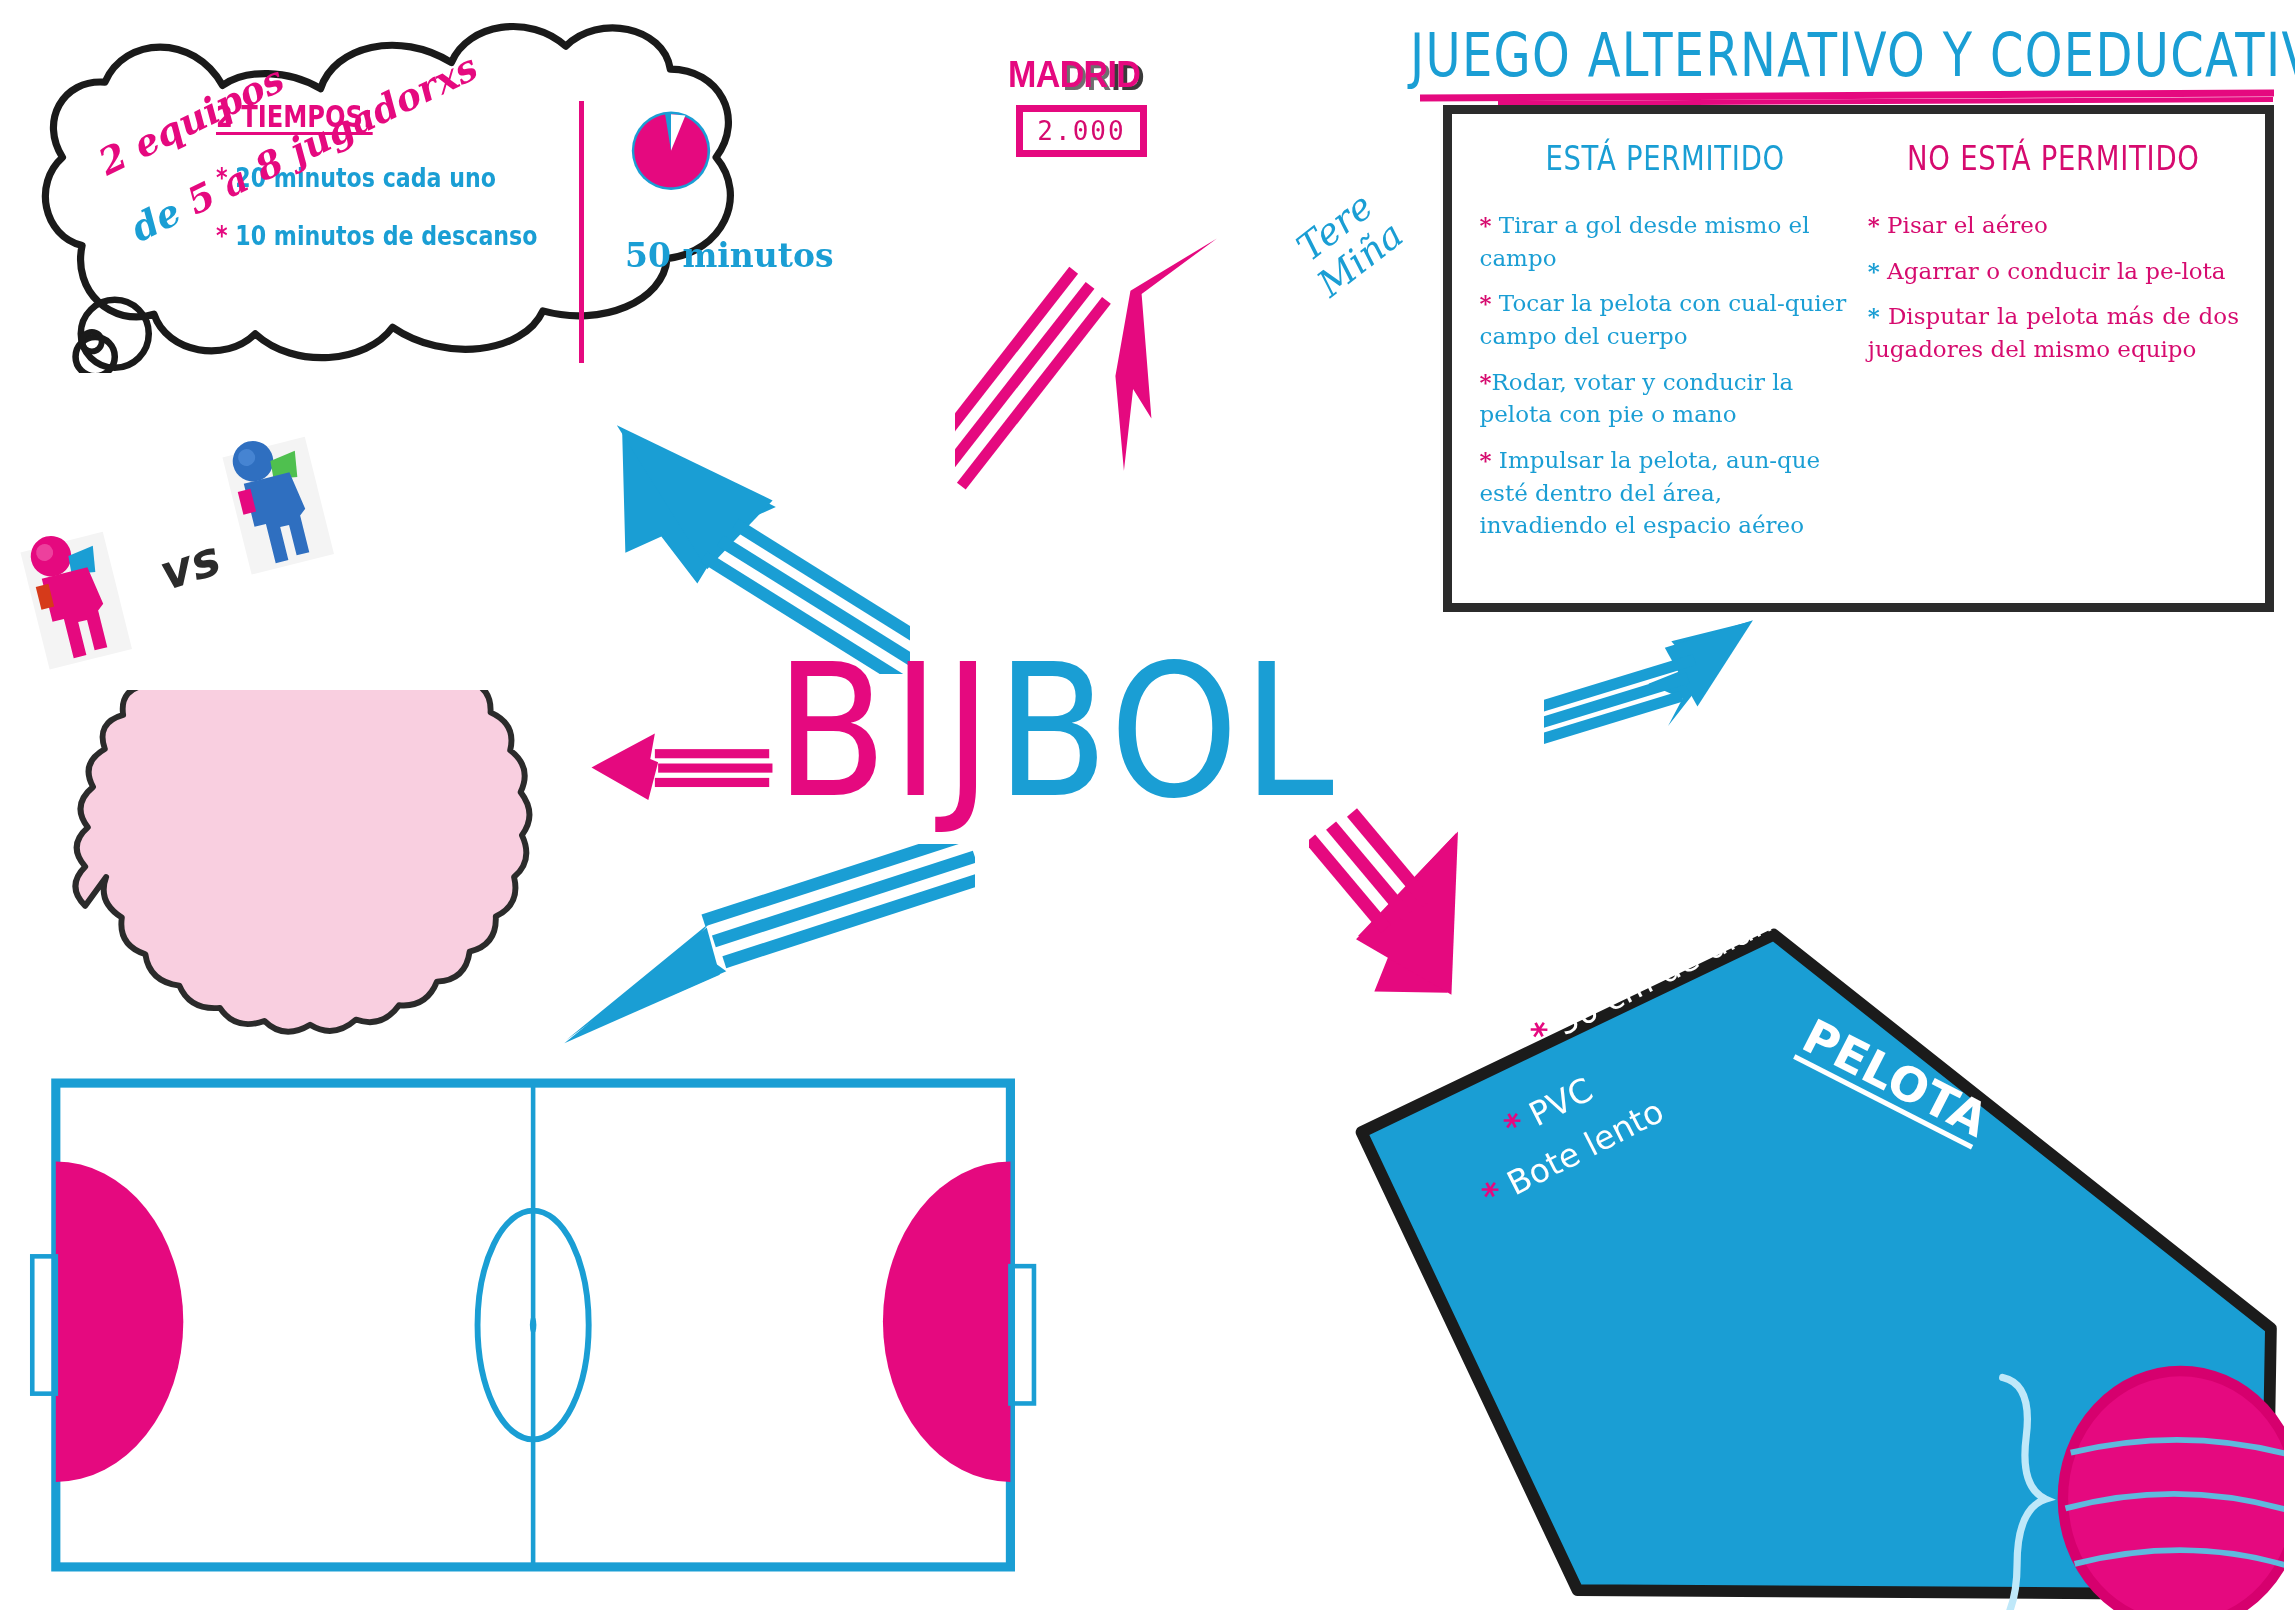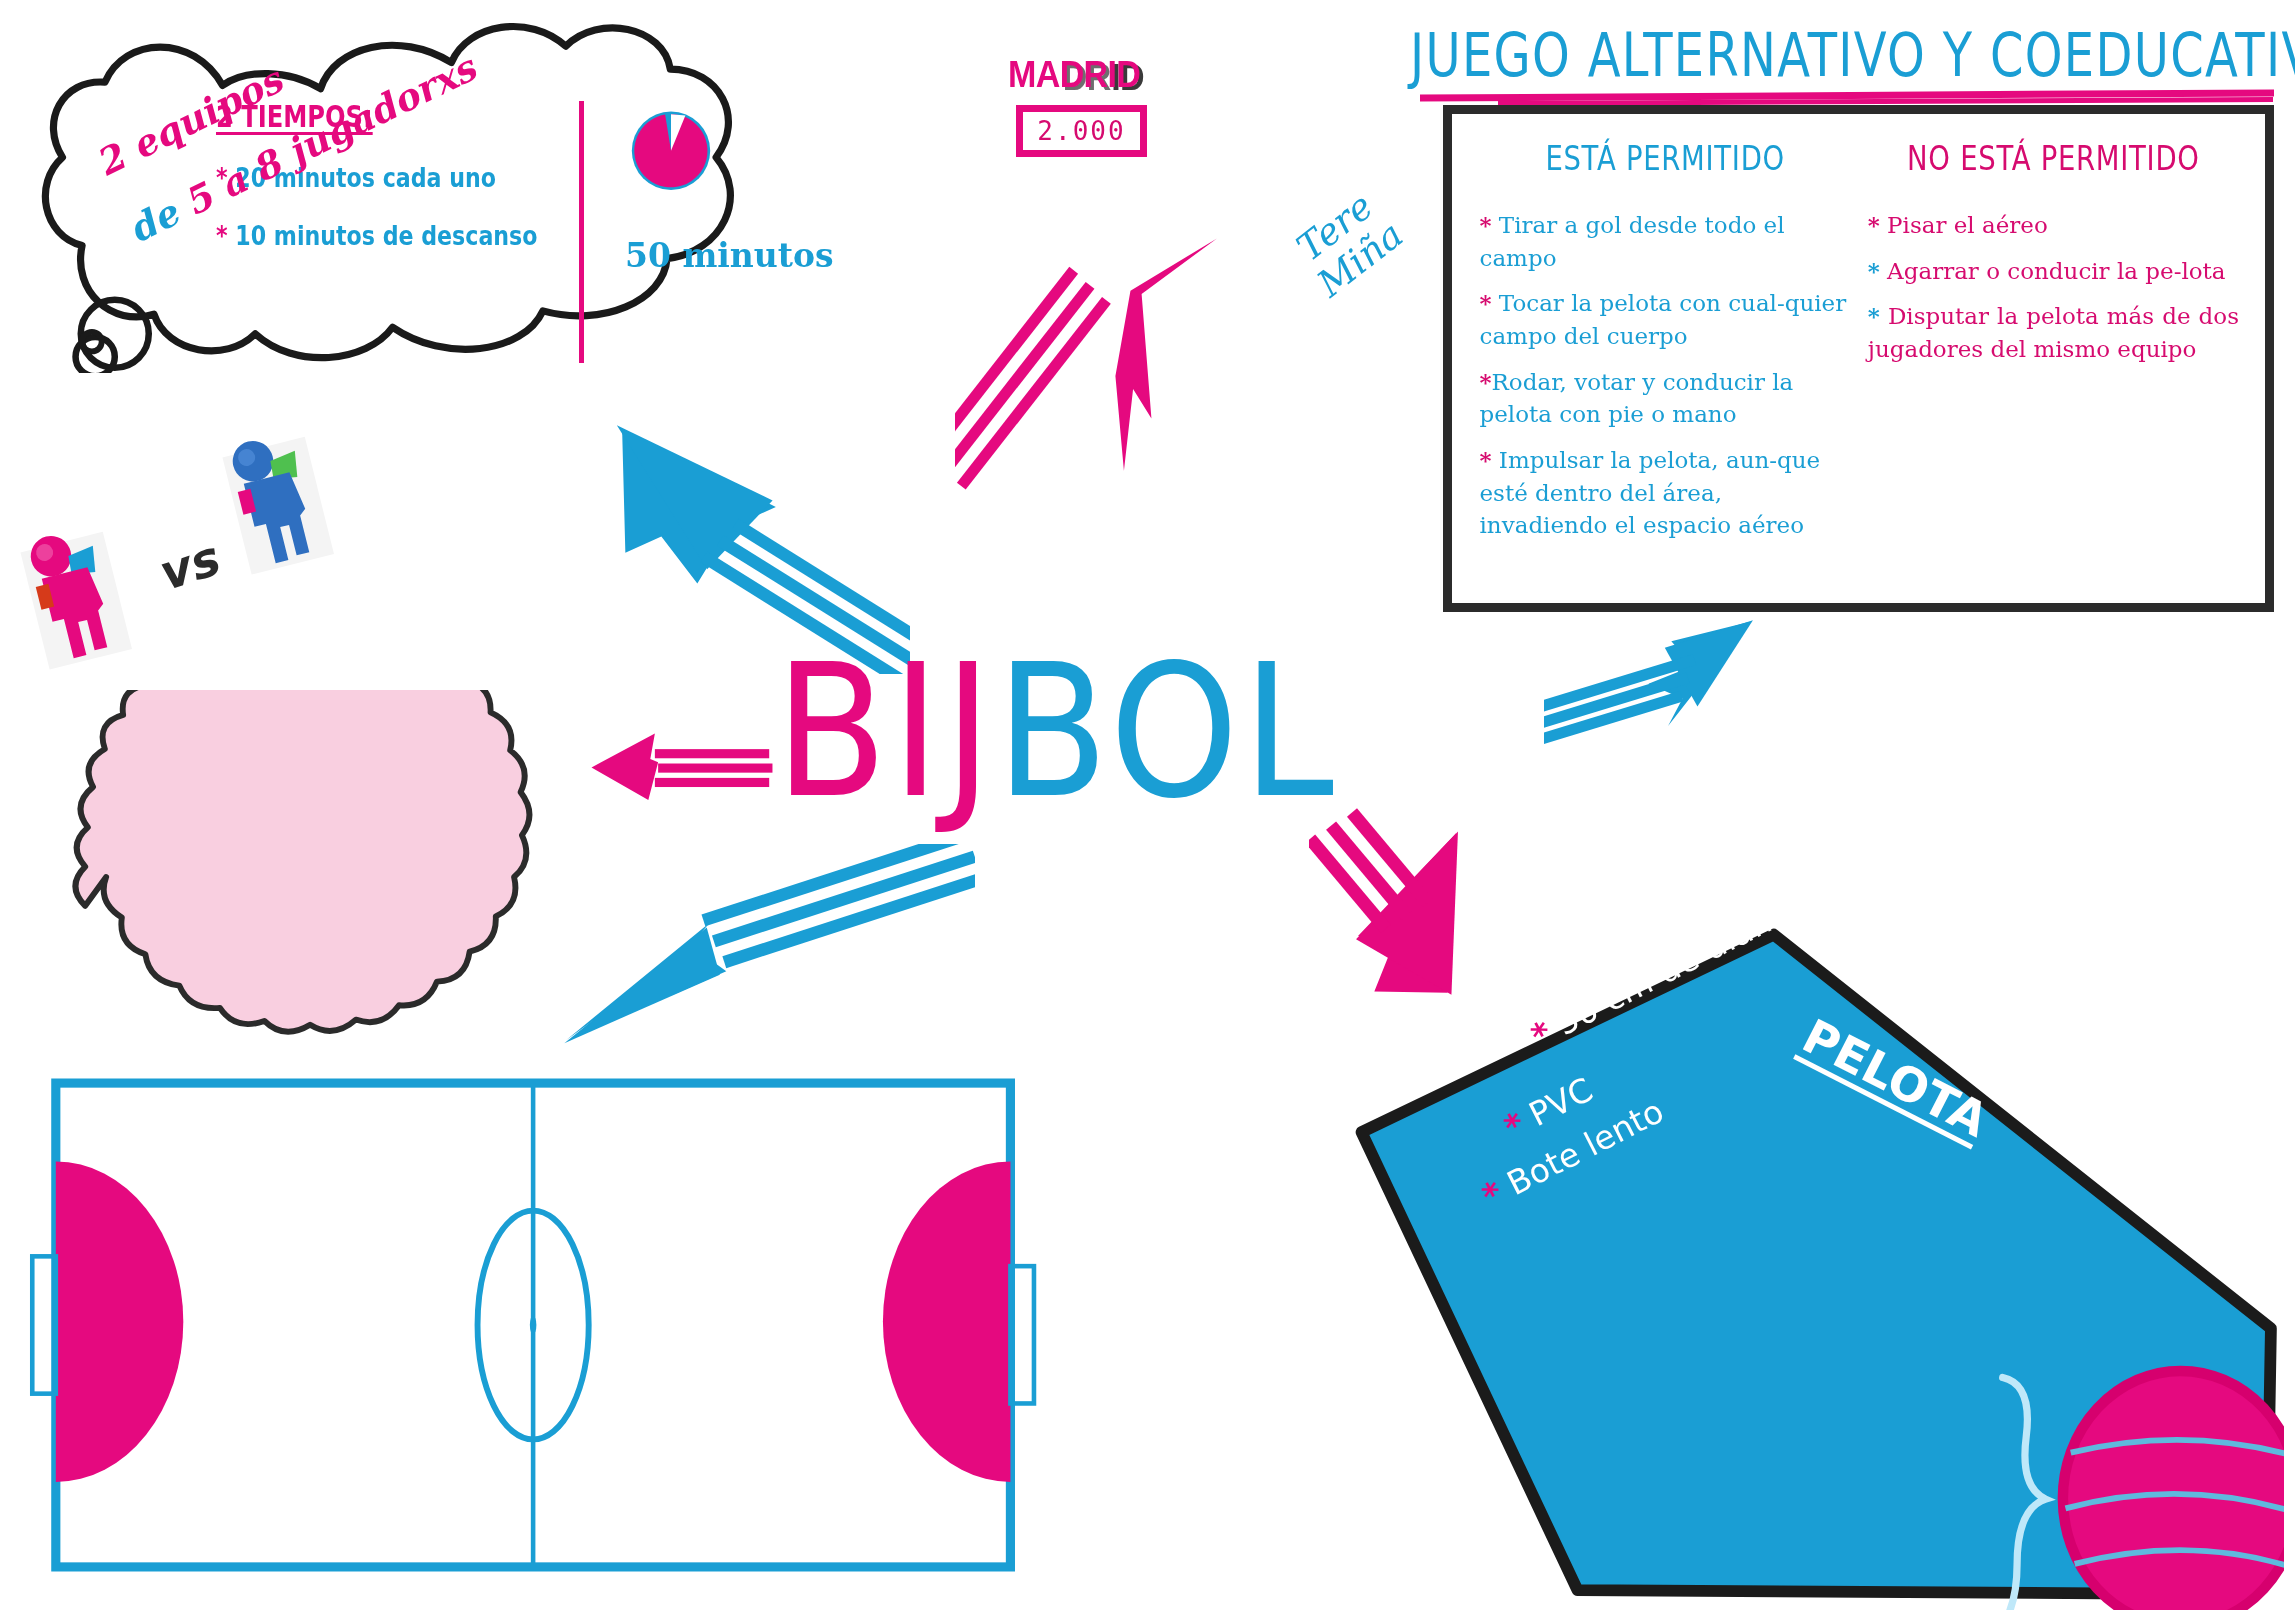--- a/index.html
+++ b/index.html
@@ -148,21 +148,21 @@
 </div>
 
 <div class="abs" id="header-title">JUEGO ALTERNATIVO Y COEDUCATIVO</div>
 <div class="abs" id="header-rule"></div>
 <div class="abs" id="header-rule2"></div>
 
 <div class="abs" id="rules-box">
   <div class="rules-cols">
     <div class="rules-col left">
       <div class="rules-head allow">ESTÁ PERMITIDO</div>
-      <div class="rule-item allow"><span class="star">*</span> <span>Tirar a gol desde todo el campo</span></div>
+      <div class="rule-item allow"><span class="star">*</span> <span>Tirar a gol desde mismo el campo</span></div>
       <div class="rule-item allow"><span class="star">*</span> <span>Tocar la pelota con cual-quier campo del cuerpo</span></div>
       <div class="rule-item allow"><span class="star">*</span><span>Rodar, votar y conducir la pelota con pie o mano</span></div>
       <div class="rule-item allow"><span class="star">*</span> <span>Impulsar la pelota, aun-que esté dentro del área, invadiendo el espacio aéreo</span></div>
     </div>
     <div class="rules-col">
       <div class="rules-head deny">NO ESTÁ PERMITIDO</div>
       <div class="rule-item deny first"><span class="star">*</span> <span>Pisar el aéreo</span></div>
       <div class="rule-item deny"><span class="star">*</span> <span>Agarrar o conducir la pe-lota</span></div>
       <div class="rule-item deny justif"><span class="star">*</span> <span>Disputar la pelota más de dos jugadores del mismo equipo</span></div>
     </div>

